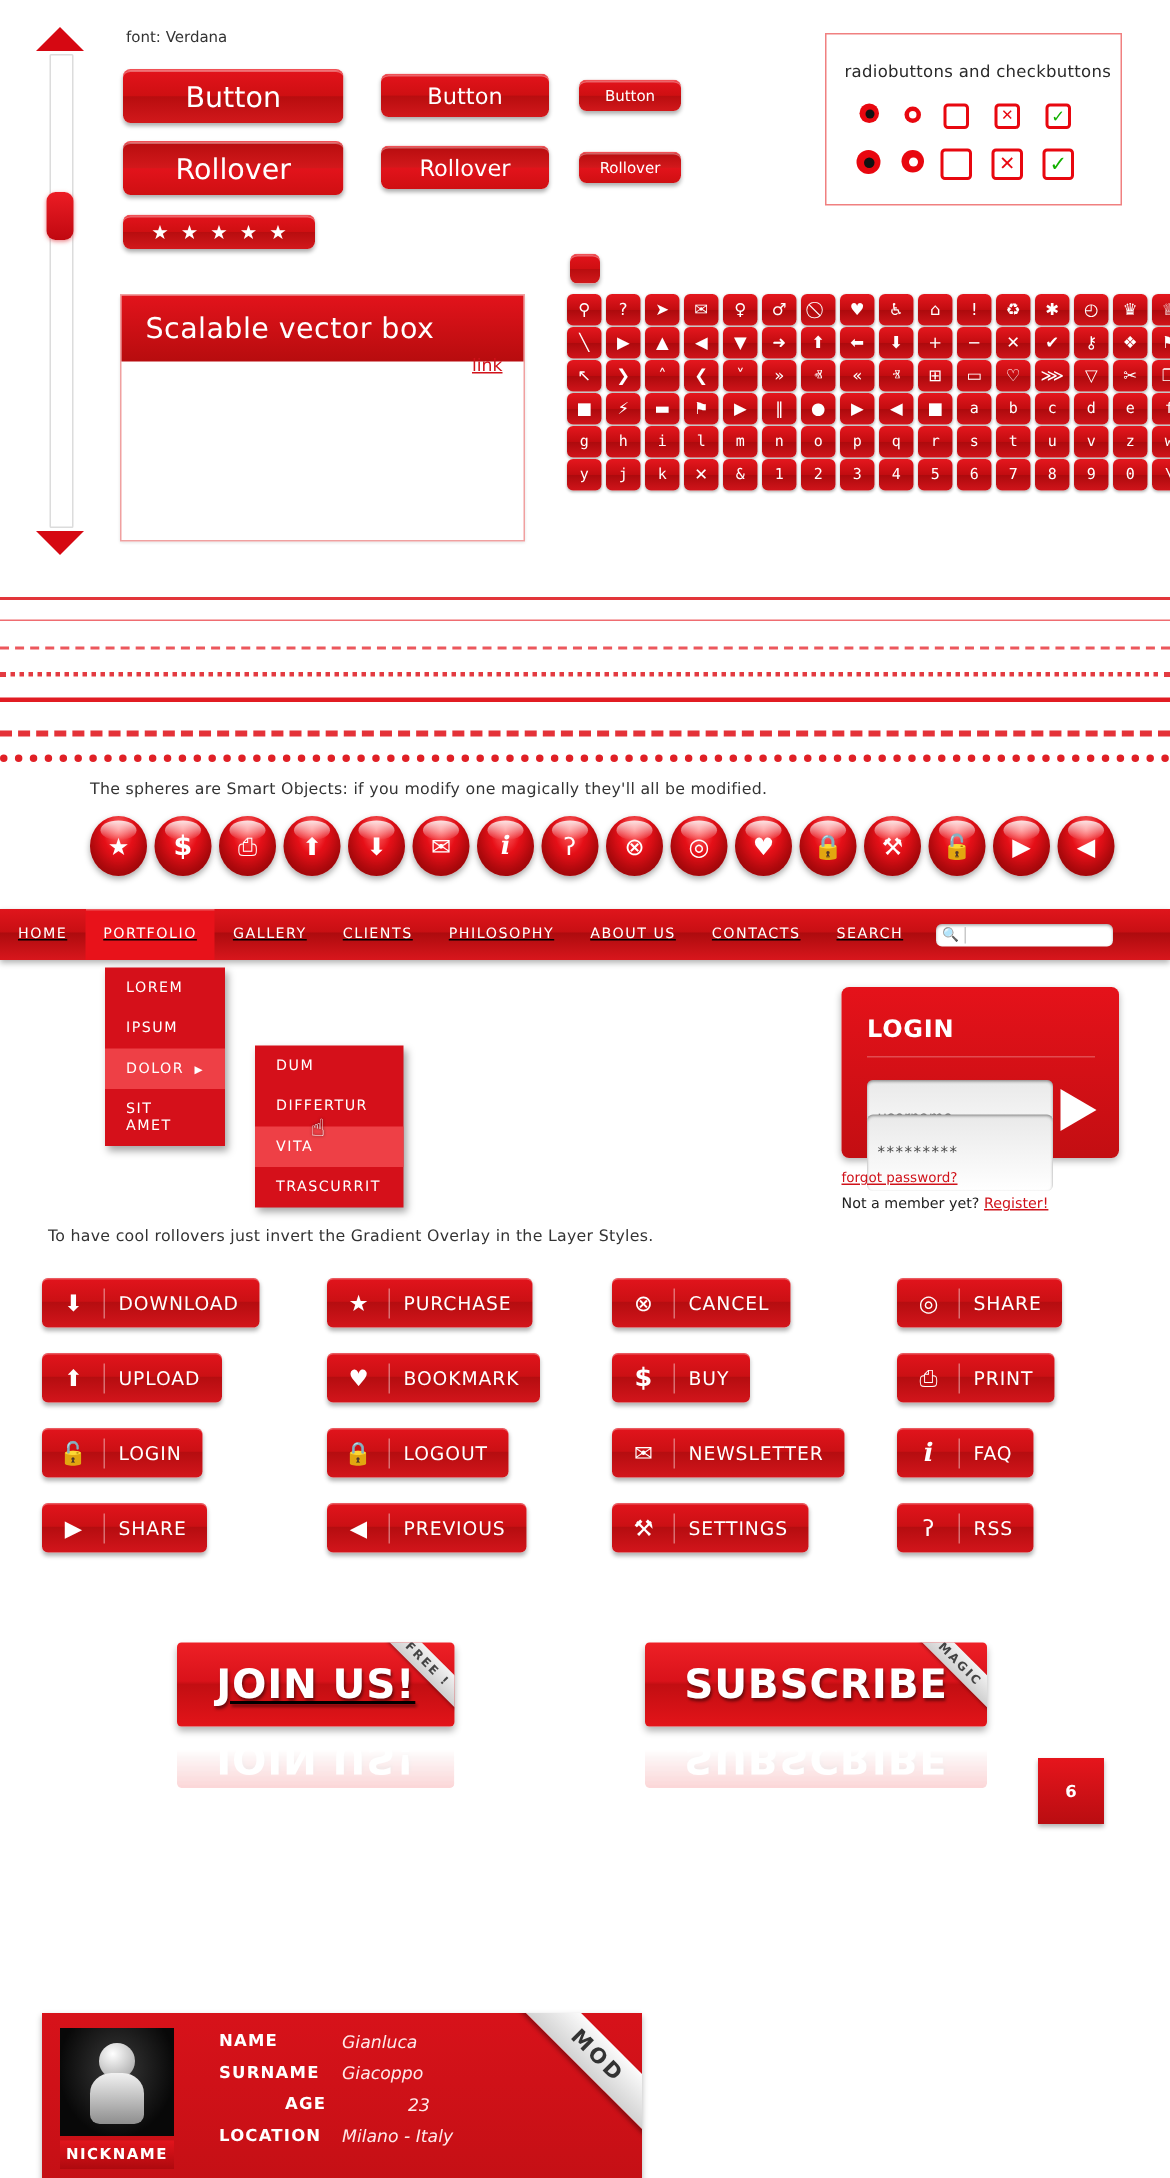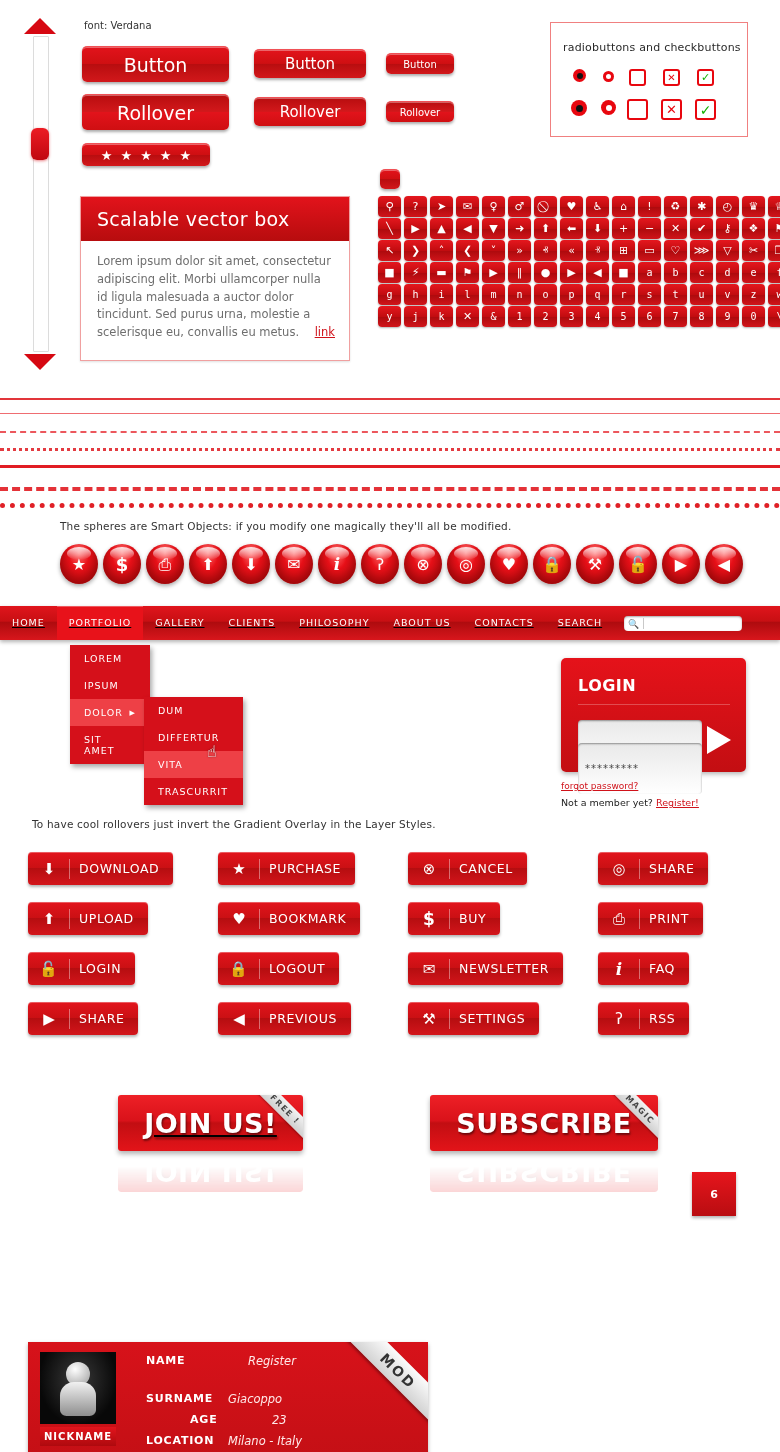--- a/index.html
+++ b/index.html
@@ -198,21 +198,20 @@
     <i style="width:6px;height:6px;"></i>
     </div>
   <div class="chk abs" style="left:76px;top:76px;width:17px;height:17px;font-size:12px;"></div>
   <div class="chk x abs" style="left:110px;top:76px;width:17px;height:17px;font-size:13px;">✕</div>
   <div class="chk v abs" style="left:144px;top:76px;width:17px;height:17px;font-size:14px;">✓</div>
 </div>
 
 <div class="vbox abs" style="left:80px;top:196px;width:268px;height:163px;">
   <div class="vbox-hd">Scalable vector box</div>
   <div class="vbox-bd">
-    <span>Lorem ipsum dolor sit amet, consectetur adipiscing elit. Morbi ullamcorper nulla id ligula malesuada a auctor dolor tincidunt. Sed purus urna, molestie a scelerisque eu, convallis eu metus.</span>
     <a class="vbox-link" href="#">link</a>
   </div>
 </div>
 
 <div class="abs" style="left:378px;top:196px;">
   <div class="icogrid" id="icon-grid-host">
       <div class="ico">⚲</div>
       <div class="ico">?</div>
       <div class="ico">➤</div>
       <div class="ico">✉</div>
@@ -400,21 +399,21 @@
       </div>
       <div class="mi hl">
         <span>DOLOR</span>
         <span style="font-size: 7px;">▶</span>
       </div>
       <div class="mi">
         <span>SIT AMET</span>
       </div>
     </div>
 </div>
-<div class="menu abs" style="left:144px;top:697px;width:99px;">
+<div class="menu abs" style="left:170px;top:697px;width:99px;">
   <div id="menu-sub-host">
       <div class="mi">
         <span>DUM</span>
       </div>
       <div class="mi">
         <span>DIFFERTUR</span>
       </div>
       <div class="mi hl">
         <span>VITA</span>
       </div>
@@ -548,23 +547,23 @@
 
 <div class="card abs" style="left:28px;top:1228px;width:400px;height:186px;">
   <div class="abs avatar" style="left:12px;top:10px;width:76px;height:72px;">
     <div class="abs" style="left:26px;top:10px;width:24px;height:24px;border-radius:50%;
                 background:radial-gradient(circle at 38% 30%,#ffffff,#9b9b9b);"></div>
     <div class="abs" style="left:20px;top:30px;width:36px;height:34px;border-radius:40% 40% 18% 18%;
                 background:linear-gradient(to bottom,#f1f1f1,#8e8e8e);"></div>
   </div>
   <div class="nick abs" style="left:12px;top:85px;width:76px;">NICKNAME</div>
   <div class="abs" id="card-fields-host" style="left:118px;top:12px;width:260px;">
-      <div style="display: flex; margin-bottom: 24px; gap: 20px;">
+      <div style="display: flex; margin-bottom: 7px;">
         <div class="ck" style="width: 82px;">NAME</div>
-        <div class="cv">Register</div>
+        <div class="cv">Gianluca</div>
       </div>
       <div style="display: flex; margin-bottom: 7px;">
         <div class="ck" style="width: 82px;">SURNAME</div>
         <div class="cv">Giacoppo</div>
       </div>
       <div style="display: flex; margin-bottom: 7px;">
         <div class="ck" style="width: 82px; margin-left: 44px;">AGE</div>
         <div class="cv">23</div>
       </div>
       <div style="display: flex; margin-bottom: 7px;">

